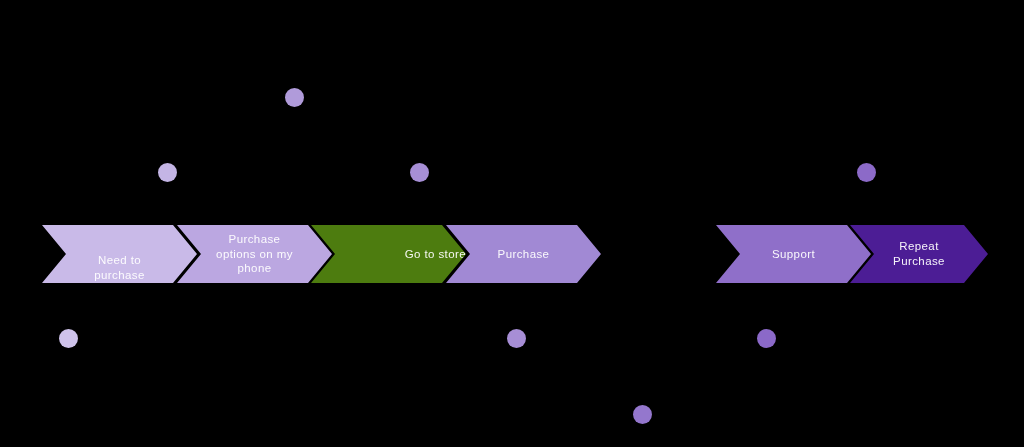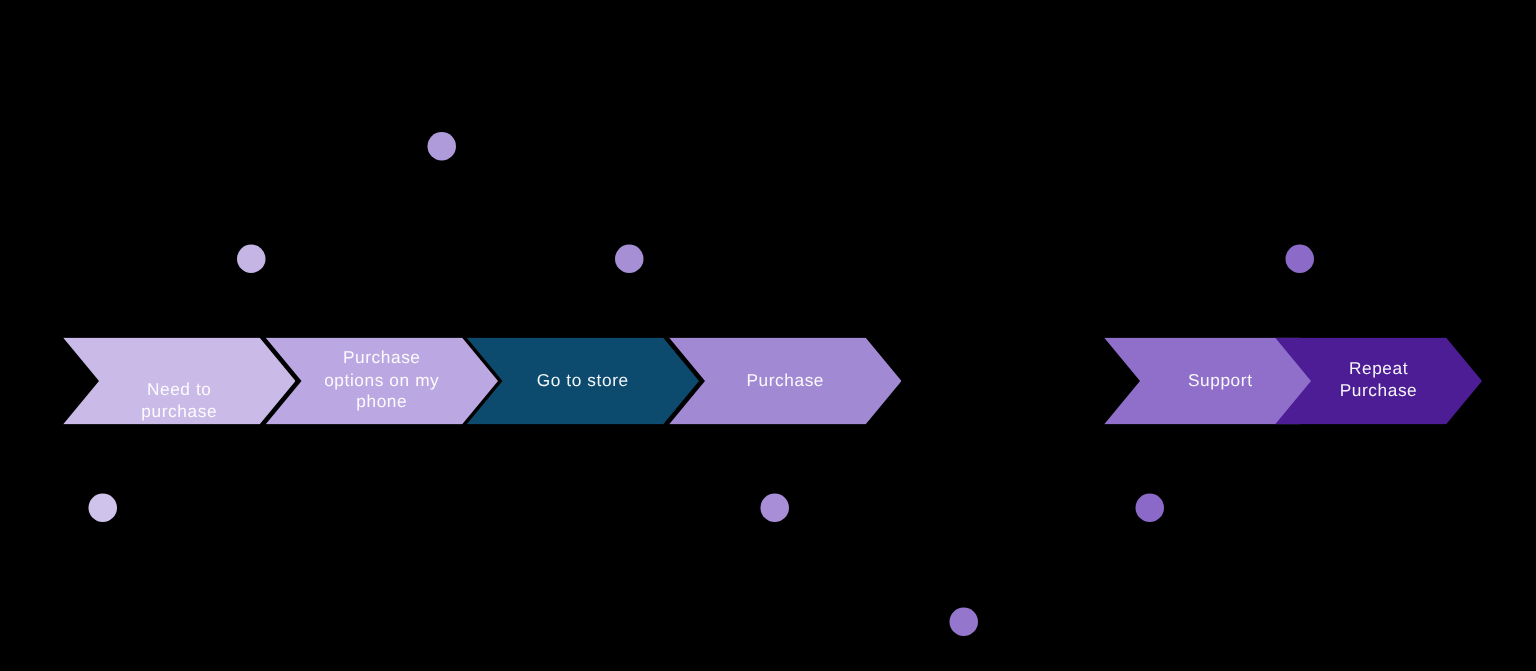--- a/index.html
+++ b/index.html
@@ -61,27 +61,27 @@
   <div class="stage-band">
     <div class="stage" style="left: 42px; width: 155px; background: rgb(201, 186, 232); align-items: flex-end;">
       <span class="stage-label">Need to
 purchase</span>
     </div>
     <div class="stage" style="left: 177px; width: 155px; background: rgb(187, 167, 225);">
       <span class="stage-label">Purchase
 options on my
 phone</span>
     </div>
-    <div class="stage" style="left: 311px; width: 155px; background: #0c4a6e;">
+    <div class="stage" style="left: 311px; width: 155px; background: #4d7c0f; justify-content: flex-end;">
       <span class="stage-label">Go to store</span>
     </div>
     <div class="stage" style="left: 446px; width: 155px; background: rgb(161, 137, 212);">
       <span class="stage-label">Purchase</span>
     </div>
-    <div class="stage" style="left: 736px; width: 155px; background: rgb(143, 111, 201);">
+    <div class="stage" style="left: 716px; width: 155px; background: rgb(143, 111, 201);">
       <span class="stage-label">Support</span>
     </div>
     <div class="stage" style="left: 850px; width: 138px; background: #4c1d95;">
       <span class="stage-label">Repeat
 Purchase</span>
     </div>
   </div>
 
   <div class="touchpoint-dot" style="background: rgb(207, 195, 235); left: 58.5px; top: 328.5px;"></div>
   <div class="touchpoint-dot" style="background: rgb(167, 142, 214); left: 506.5px; top: 328.5px;"></div>

